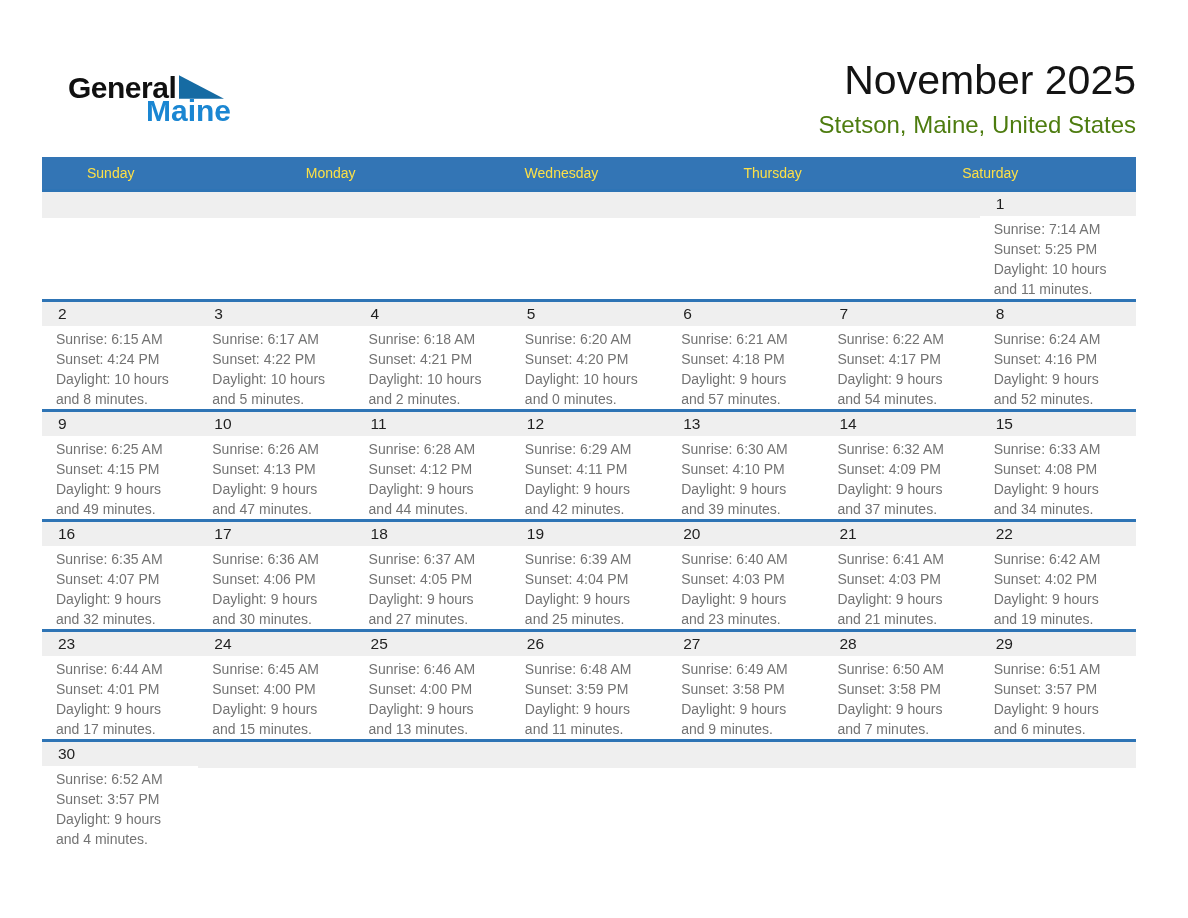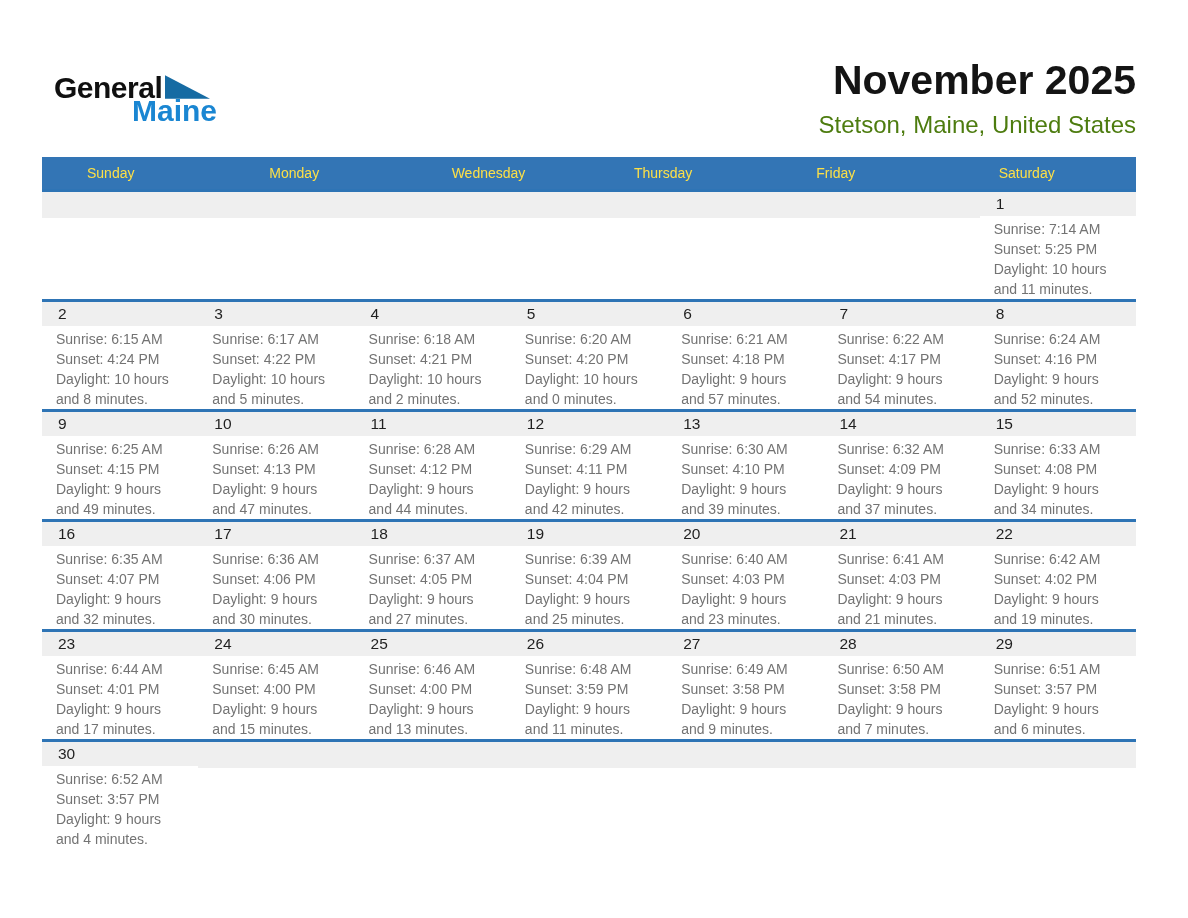--- a/index.html
+++ b/index.html
@@ -5,29 +5,29 @@
   * { margin:0; padding:0; box-sizing:border-box; }
   html,body { background:#ffffff; }
   body {
     width:1188px; height:918px;
     font-family:"Liberation Sans", sans-serif;
     color:#1c1c1c;
   }
   .page { position:relative; width:1188px; height:918px; overflow:hidden; background:#ffffff; }
 
   
-  .logo { position:absolute; left:54px; top:72px; }
+  .logo { position:absolute; left:68px; top:72px; }
   .logo-row { display:flex; align-items:flex-start; }
   .logo-general { font-size:30px; font-weight:600; color:#101010; letter-spacing:-0.5px; line-height:32px; }
   .logo-flag { width:45px; height:25px; margin-left:3px; margin-top:3px; fill:var(--logo-triangle,#166ba3); }
   .logo-blue { font-size:30px; font-weight:600; color:var(--logo-blue,#1a86d2); padding-left:78px; line-height:28px; margin-top:-7px; }
 
   
   .title-block { position:absolute; right:52px; top:56px; text-align:right; }
-  .title { font-size:41px; font-weight:700; color:#141414; line-height:48px; }
+  .title { font-size:41px; font-weight:400; color:#141414; line-height:48px; }
   .subtitle { font-size:24px; font-weight:400; color:#4d7c0f; margin-top:7px; }
 
   
   .calendar { position:absolute; left:42px; top:157px; width:1094px; }
   .weekday-row { display:flex; height:32px; background:var(--header-blue,#3375b5); }
   .weekday { flex:1; color:#fde047; font-size:14px; line-height:32px; padding-left:15px; font-weight:400;margin-left:30px; }
   .week-row { display:flex; height:110px; border-top:3px solid var(--line-blue,#2e74b5); background:#ffffff; }
   .day-cell { flex:1; display:flex; flex-direction:column; overflow:hidden; }
   .day-number { height:26px; background:var(--band-gray,#efefef); font-size:15.5px; padding:3px 0 0 16px; color:#1f1f1f; }
   .day-body { padding:3px 2px 0 14px; font-size:14px; line-height:20px; color:#737373; }
@@ -51,21 +51,20 @@
     <div class="title">November 2025</div>
     <div class="subtitle">Stetson, Maine, United States</div>
   </div>
 
   <div class="calendar">
     <div class="weekday-row">
       <div class="weekday">Sunday</div>
       <div class="weekday">Monday</div>
       <div class="weekday">Wednesday</div>
       <div class="weekday">Thursday</div>
-      <div class="weekday">Friday</div>
       <div class="weekday">Saturday</div>
     </div>
     <div class="weeks">
         <div class="week-row">
           <div class="day-cell">
             <div class="day-number"></div>
             <div class="day-body"></div>
           </div>
           <div class="day-cell">
             <div class="day-number"></div>

